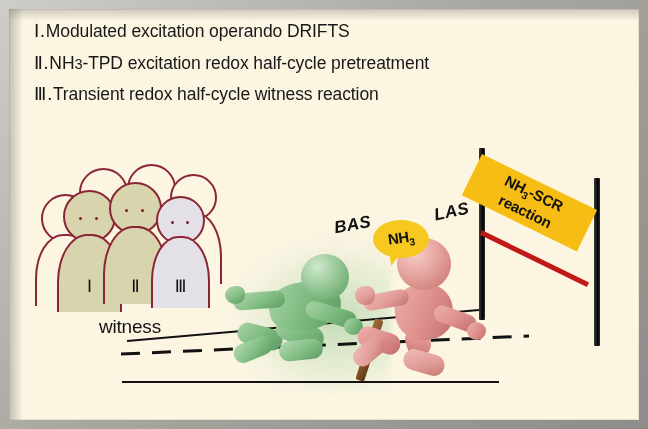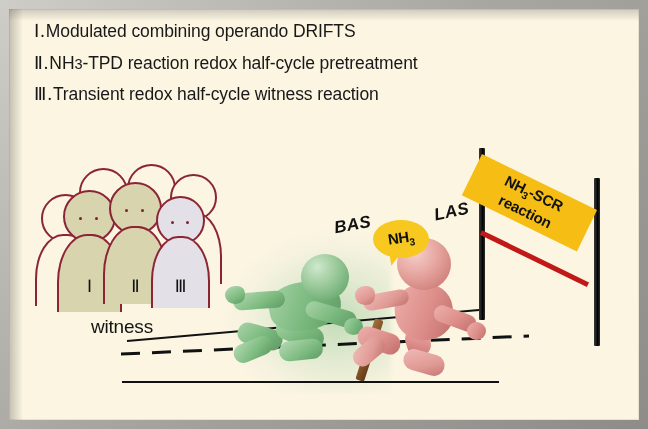--- a/index.html
+++ b/index.html
@@ -83,21 +83,21 @@
     border-radius:46% 46% 0 0/62% 62% 0 0;
   }
   .eye{position:absolute;width:3.4px;height:3.4px;border-radius:50%;background:#7d2030;}
   .numeral{
     position:absolute;
     font-family:"Liberation Serif", serif;
     font-size:17px;color:#111;text-align:center;width:100%;
     letter-spacing:0;
   }
   .witness-label{
-    position:absolute;left:52px;top:158px;
+    position:absolute;left:60px;top:158px;
     font-family:"Liberation Sans", sans-serif;
     font-size:19px;color:#141414;letter-spacing:-.2px;
   }
 
   
   .track{position:absolute;left:0;top:0;width:630px;height:280px;}
 
   
   .runner{position:absolute;}
   .limb{position:absolute;border-radius:999px;}
@@ -188,29 +188,29 @@
   <div class="frame-outer"></div>
   <div class="frame-inner"></div>
   <div class="frame-shadow"></div>
   <div class="frame-shadow-top"></div>
 
   <div class="lines">
 
     <div class="line">
       <span class="rn">Ⅰ</span>
       <span class="rn">.</span>
-      <span class="ln-txt"> Modulated combining operando DRIFTS</span>
+      <span class="ln-txt"> Modulated excitation operando DRIFTS</span>
     </div>
 
     <div class="line">
       <span class="rn">Ⅱ</span>
       <span class="rn">.</span>
       <span class="ln-txt"> NH</span>
         <sub>3</sub>
-        <span class="ln-txt">-TPD reaction redox half-cycle pretreatment</span>
+        <span class="ln-txt">-TPD excitation redox half-cycle pretreatment</span>
     </div>
 
     <div class="line">
       <span class="rn">Ⅲ</span>
       <span class="rn">.</span>
       <span class="ln-txt"> Transient redox half-cycle witness reaction</span>
     </div>
 
   </div>
 

